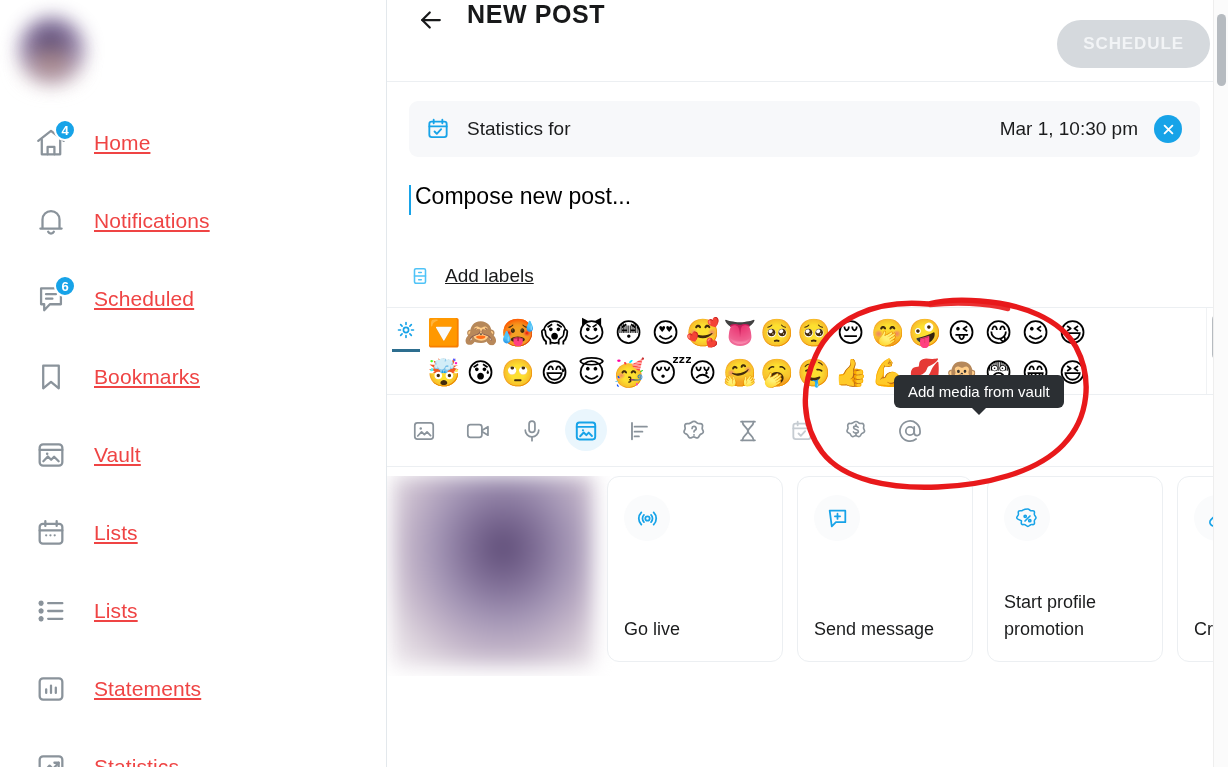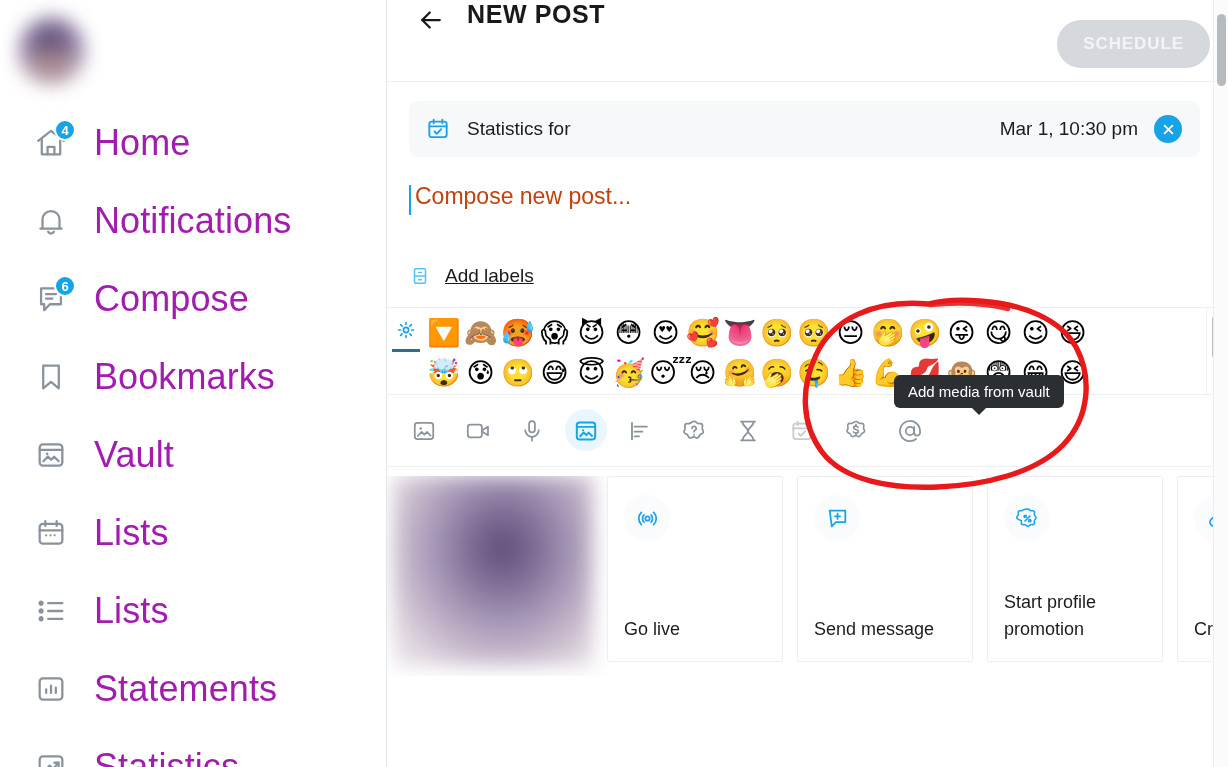--- a/index.html
+++ b/index.html
@@ -52,24 +52,25 @@
   .nav-icon {
     width: 42px; height: 42px;
     flex: 0 0 42px;
     position: relative;
     display: flex; align-items: center; justify-content: center;
     color: #8a939b;
   }
   .nav-icon svg { display: block; }
   .nav-label {
     margin-left: 22px;
-    font-size: 36px;
-    color: #a21caf;
+    font-size: 21px;
+    color: #ef4444;
     letter-spacing: .1px;
     white-space: nowrap;
+    text-decoration: underline;
   }
   .badge {
     position: absolute;
     top: -3px; right: -4px;
     min-width: 22px; height: 22px;
     border-radius: 11px;
     background: #17a3e8;
     color: #fff;
     font-size: 13px;
     font-weight: 700;
@@ -162,21 +163,21 @@
   .caret {
     position: absolute;
     left: 0; top: 2px;
     width: 2px; height: 30px;
     background: #17a3e8;
   }
   .compose-ph {
     position: absolute;
     left: 6px; top: 0;
     font-size: 23px;
-    color: #c2410c;
+    color: #000000;
   }
 
   .labels-row {
     margin: 14px 0 0 22px;
     display: flex; align-items: center;
     height: 34px;
     cursor: pointer;
     width: fit-content;
   }
   .labels-icon { color: #4fc3f7; display: flex; align-items: center; }
@@ -317,21 +318,21 @@
     flex: 0 0 200px;
     border-radius: 3px;
     background:
       radial-gradient(ellipse at 55% 38%, #5e4c77 0%, #7f6e96 22%, #a294b4 42%, #c3b5c9 62%, #ddd4dd 80%, #efeaef 100%);
     filter: blur(10px);
   }
   .card {
     width: 176px; height: 186px;
     flex: 0 0 176px;
     border: 1px solid #eceff2;
-    border-radius: 2px;
+    border-radius: 12px;
     background: #fff;
     padding: 18px 16px;
     display: flex; flex-direction: column;
     cursor: pointer;
     position: relative;
   }
   .card-icon {
     width: 46px; height: 46px;
     border-radius: 50%;
     background: #fafbfc;
@@ -407,21 +408,21 @@
       </div>
 
       <div class="nav-item">
         <span class="nav-icon">
           <svg width="34" height="34" viewBox="0 0 24 24" fill="none" stroke="currentColor" stroke-width="1.6" stroke-linecap="round" stroke-linejoin="round">
             <path d="M19 4.5H5v11.2h2.2V20l4-4.3H19z"></path>
             <path d="M8.5 8.6h7M8.5 11.8h4.5"></path>
           </svg>
           <span class="badge">6</span>
         </span>
-        <span class="nav-label">Compose</span>
+        <span class="nav-label">Scheduled</span>
       </div>
 
       <div class="nav-item">
         <span class="nav-icon">
           <svg width="34" height="34" viewBox="0 0 24 24" fill="none" stroke="currentColor" stroke-width="1.6" stroke-linecap="round" stroke-linejoin="round">
             <path d="M6.5 4h11v16l-5.5-4.6L6.5 20z"></path>
           </svg>
         </span>
         <span class="nav-label">Bookmarks</span>
       </div>

